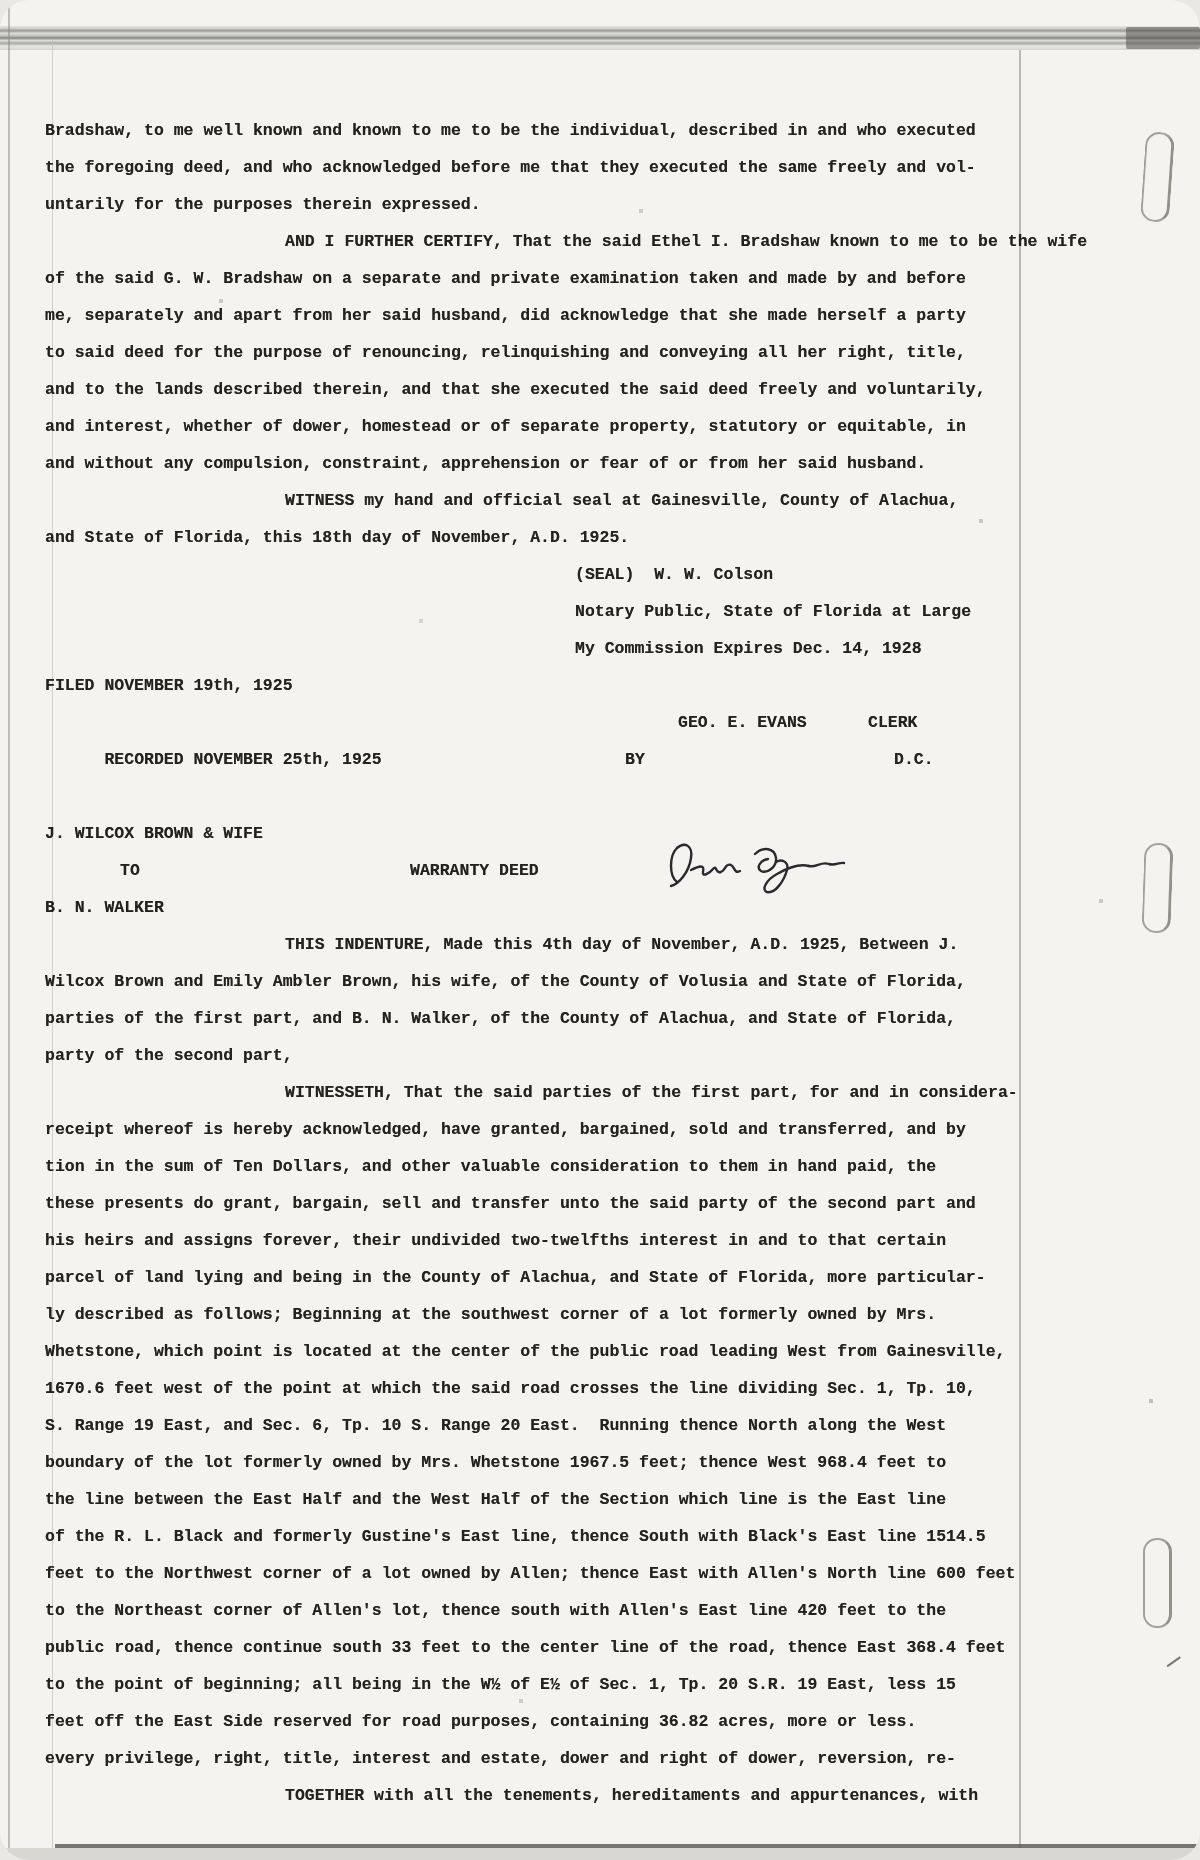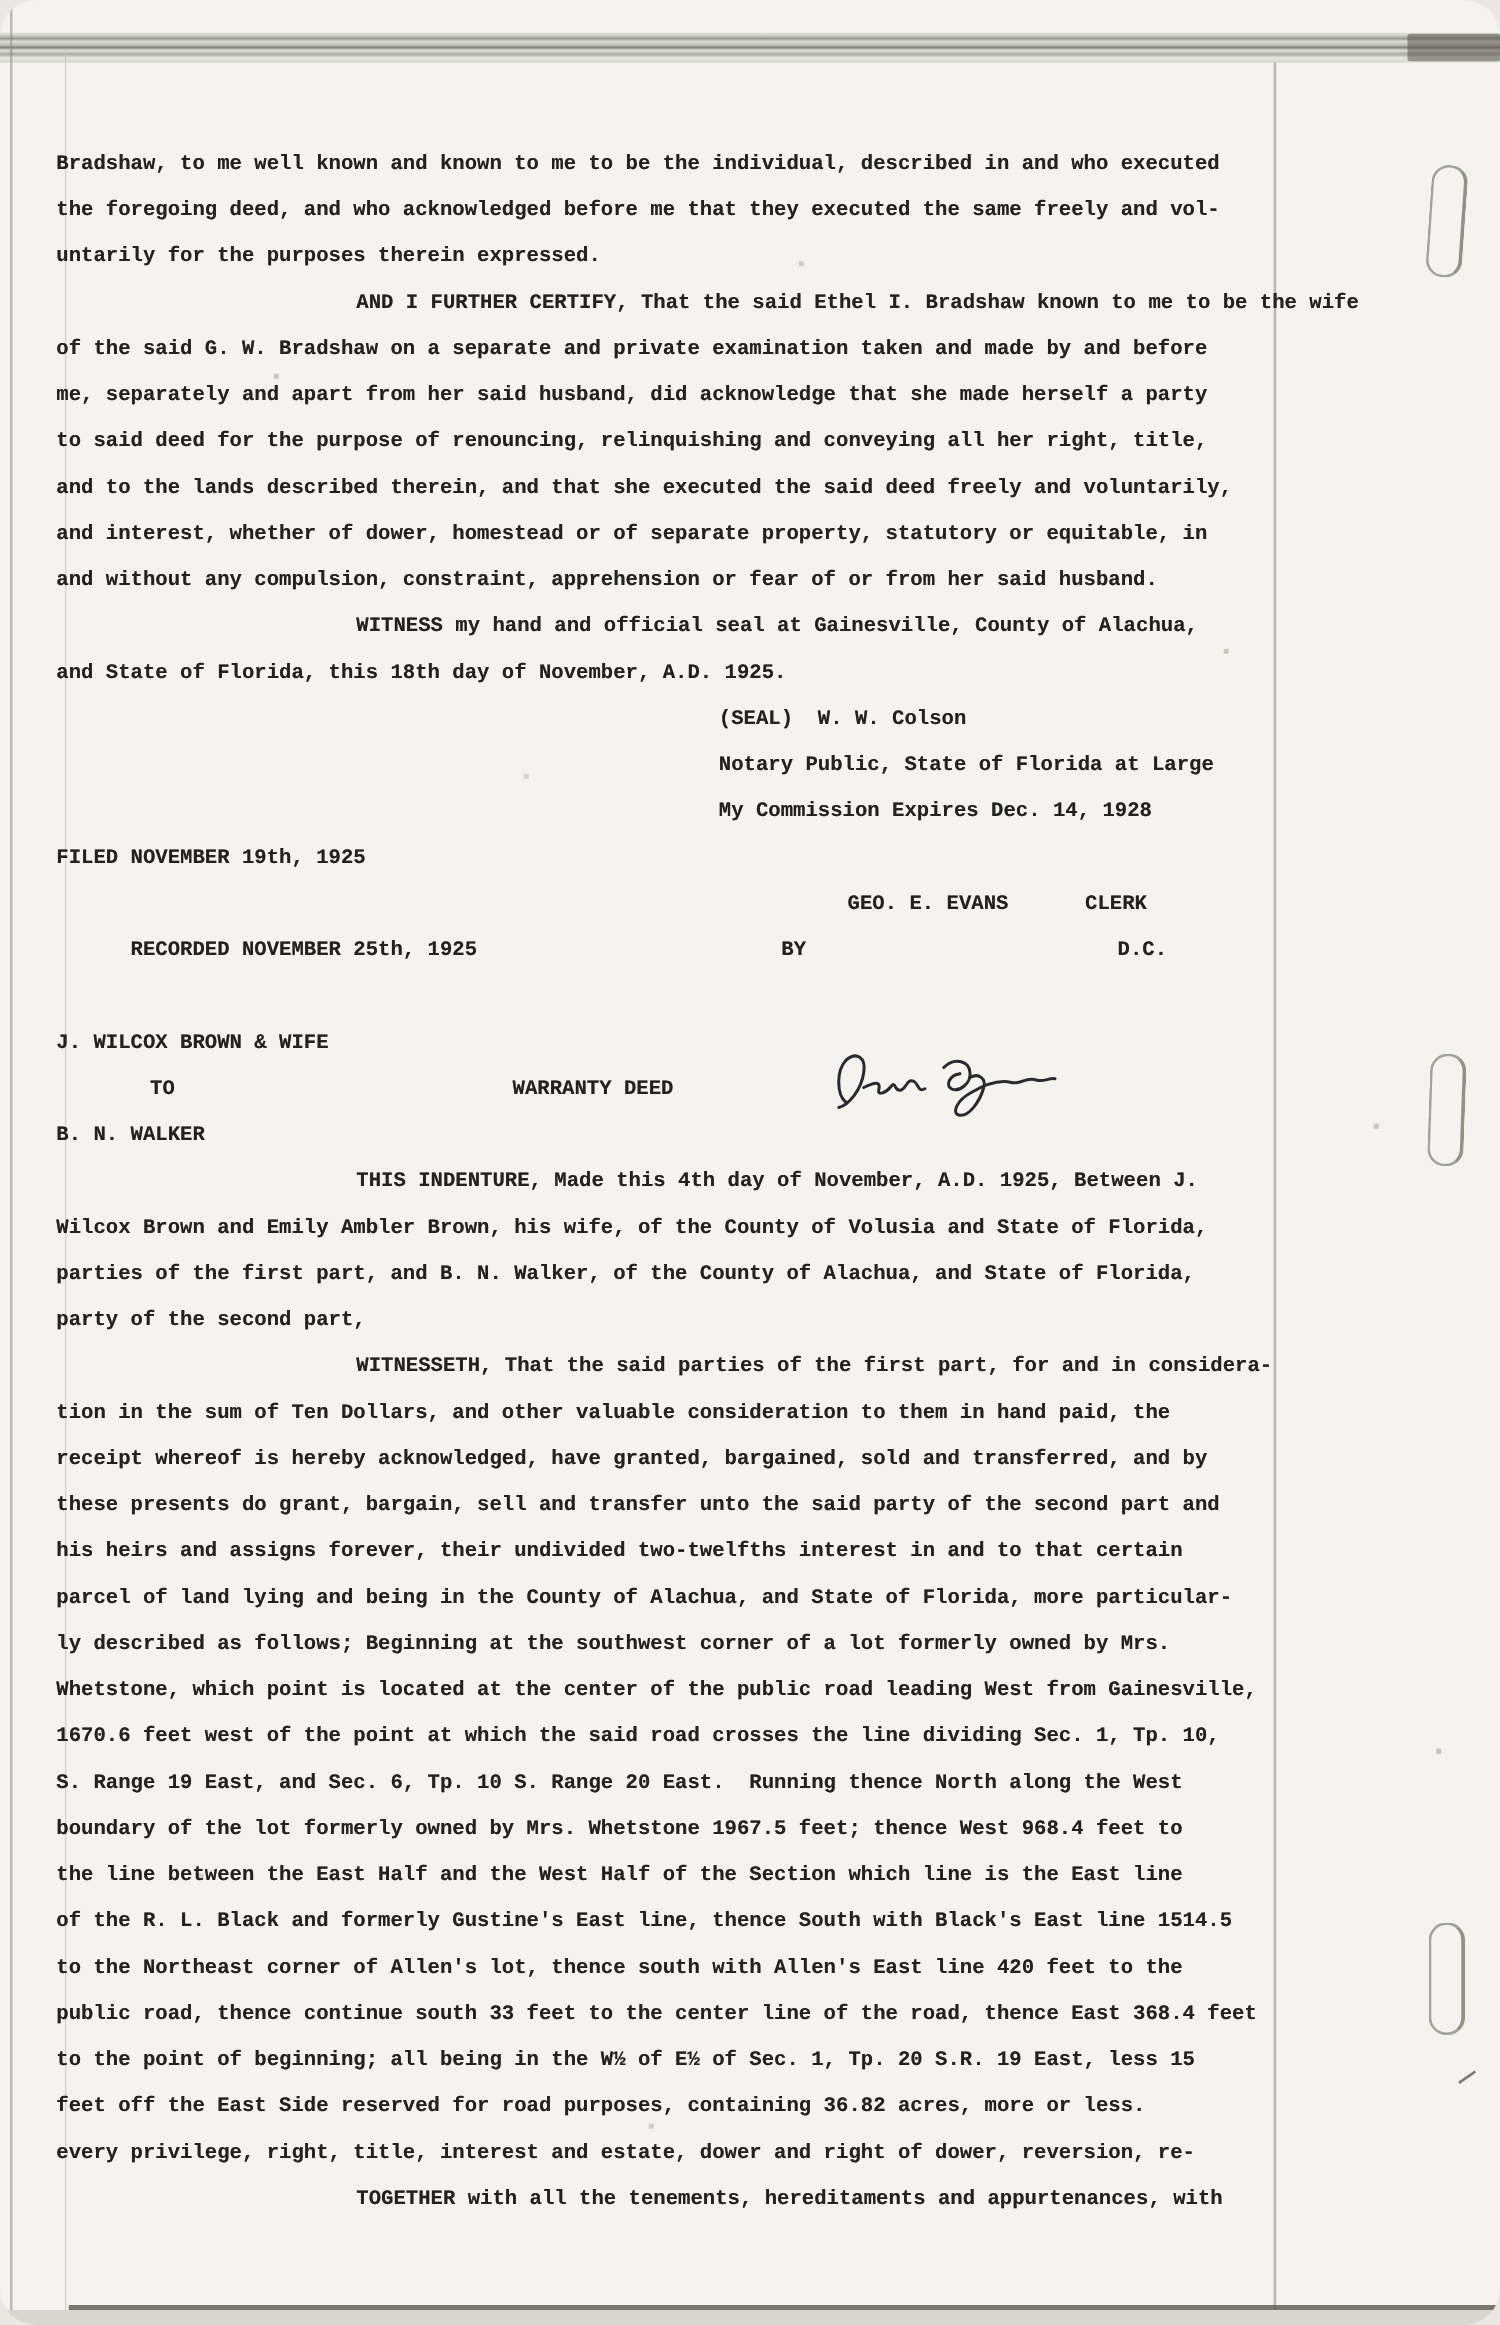--- a/index.html
+++ b/index.html
@@ -141,32 +141,33 @@
       <span class="abs instrument">WARRANTY DEED</span>
     </div>
     <div class="line">B. N. WALKER</div>
 
     <div class="line indent">THIS INDENTURE, Made this 4th day of November, A.D. 1925, Between J.</div>
     <div class="line">Wilcox Brown and Emily Ambler Brown, his wife, of the County of Volusia and State of Florida,</div>
     <div class="line">parties of the first part, and B. N. Walker, of the County of Alachua, and State of Florida,</div>
     <div class="line">party of the second part,</div>
 
     <div class="line indent">WITNESSETH, That the said parties of the first part, for and in considera-</div>
+    <div class="line">receipt whereof is hereby acknowledged, have granted, bargained, sold and transferred, and by</div>
     <div class="line">tion in the sum of Ten Dollars, and other valuable consideration to them in hand paid, the</div>
-    <div class="line">receipt whereof is hereby acknowledged, have granted, bargained, sold and transferred, and by</div>
     <div class="line">these presents do grant, bargain, sell and transfer unto the said party of the second part and</div>
     <div class="line">his heirs and assigns forever, their undivided two-twelfths interest in and to that certain</div>
     <div class="line">parcel of land lying and being in the County of Alachua, and State of Florida, more particular-</div>
     <div class="line">ly described as follows; Beginning at the southwest corner of a lot formerly owned by Mrs.</div>
     <div class="line">Whetstone, which point is located at the center of the public road leading West from Gainesville,</div>
     <div class="line">1670.6 feet west of the point at which the said road crosses the line dividing Sec. 1, Tp. 10,</div>
     <div class="line">S. Range 19 East, and Sec. 6, Tp. 10 S. Range 20 East.  Running thence North along the West</div>
     <div class="line">boundary of the lot formerly owned by Mrs. Whetstone 1967.5 feet; thence West 968.4 feet to</div>
     <div class="line">the line between the East Half and the West Half of the Section which line is the East line</div>
     <div class="line">of the R. L. Black and formerly Gustine's East line, thence South with Black's East line 1514.5</div>
+    <div class="line">feet to the Northwest corner of a lot owned by Allen; thence East with Allen's North line 600 feet</div>
     <div class="line">to the Northeast corner of Allen's lot, thence south with Allen's East line 420 feet to the</div>
     <div class="line">public road, thence continue south 33 feet to the center line of the road, thence East 368.4 feet</div>
     <div class="line">to the point of beginning; all being in the W½ of E½ of Sec. 1, Tp. 20 S.R. 19 East, less 15</div>
     <div class="line">feet off the East Side reserved for road purposes, containing 36.82 acres, more or less.</div>
 
     <div class="line">every privilege, right, title, interest and estate, dower and right of dower, reversion, re-</div>
     <div class="line indent">TOGETHER with all the tenements, hereditaments and appurtenances, with</div>
 
   </div>
 </div>

